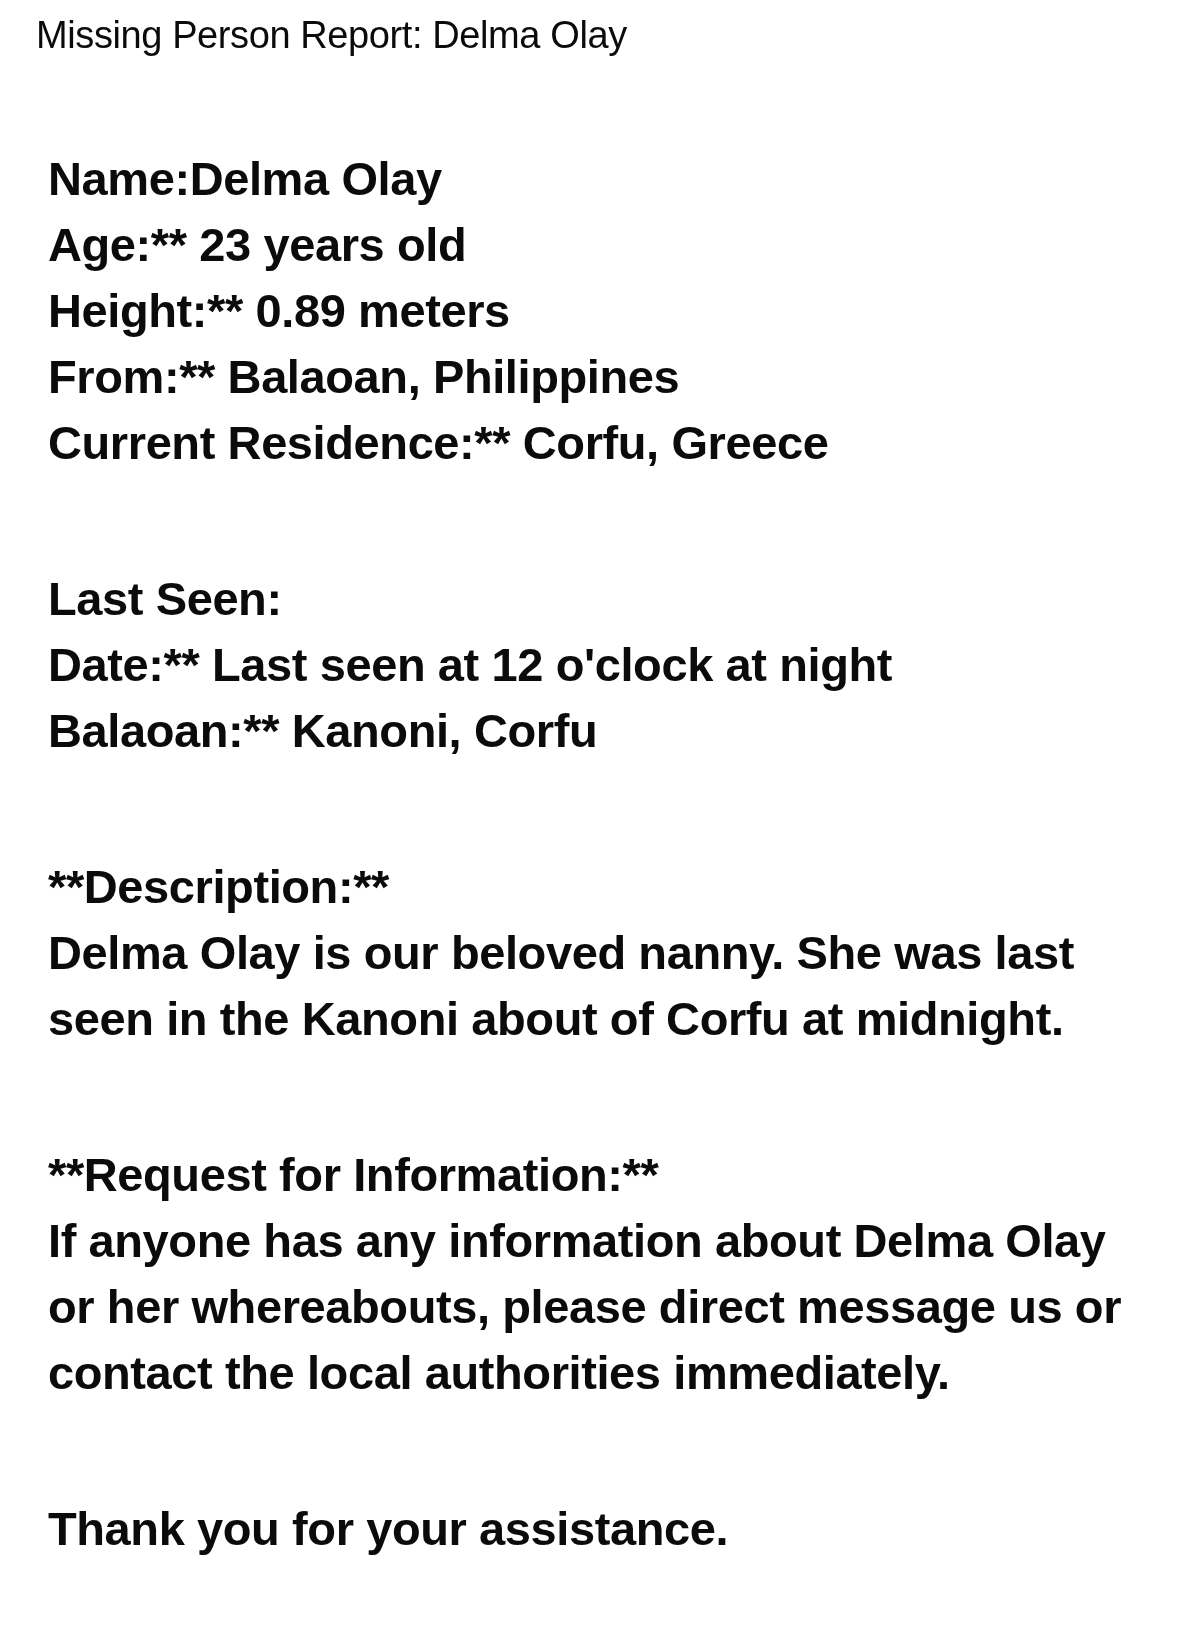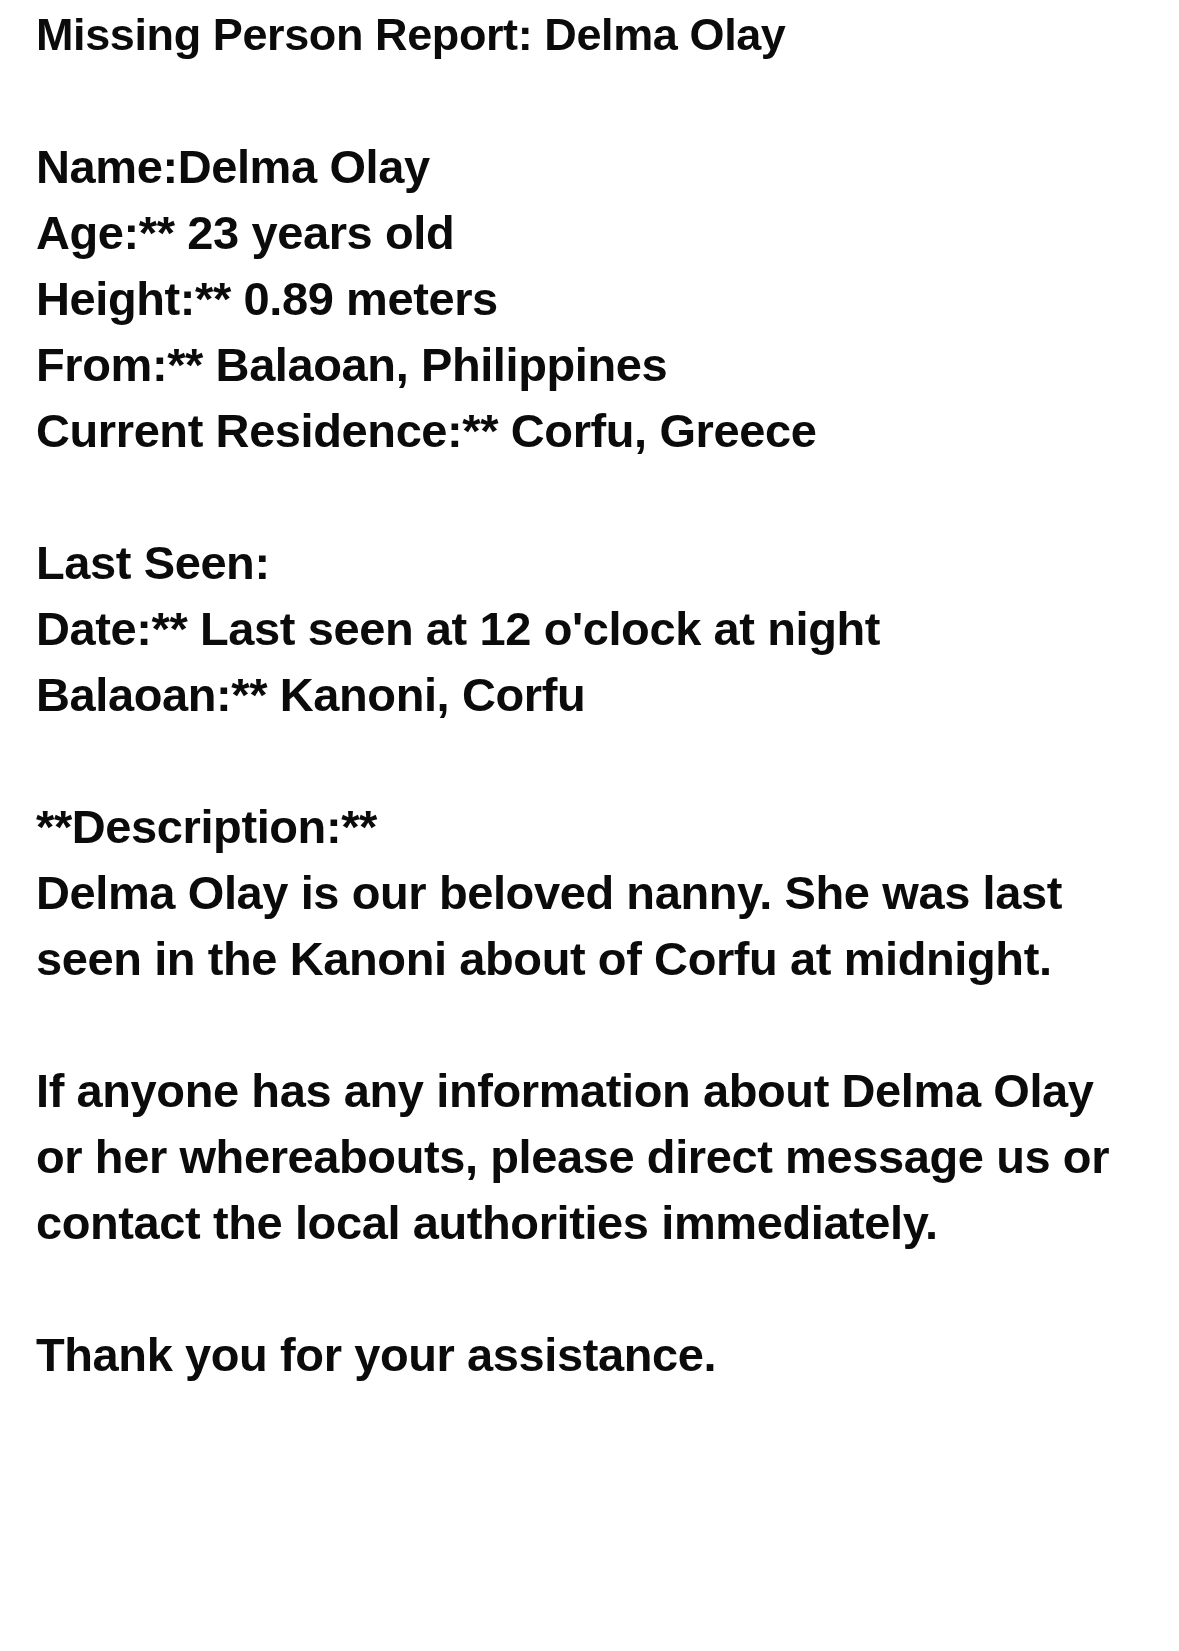--- a/index.html
+++ b/index.html
@@ -26,30 +26,30 @@
   }
   .line {
     font-size: 47px;
     font-weight: 700;
     line-height: 66px;
     letter-spacing: -0.4px;
     white-space: pre-wrap;
     word-wrap: break-word;
   }
   .title {
-    font-size: 45px;
-    font-weight: 700;
+    font-size: 38px;
+    font-weight: 400;
     line-height: 66px;
     letter-spacing: -0.4px;
   }
   .blank {
     height: 66px;
   }
   .block {
-    margin: 0;
+    margin: 12px;
     padding: 0;
   }
 </style>
 </head>
 <body>
 
 <div class="page">
   <div class="doc">
     <div class="title">Missing Person Report: Delma Olay</div>
     <div id="blocks">
@@ -67,20 +67,21 @@
           <div class="line">Date:** Last seen at 12 o'clock at night</div>
           <div class="line">Balaoan:** Kanoni, Corfu</div>
         </div>
         <div class="blank"></div>
         <div class="block">
           <div class="line">**Description:**</div>
           <div class="line">Delma Olay is our beloved nanny. She was last seen in the Kanoni about of Corfu at midnight.</div>
         </div>
         <div class="blank"></div>
         <div class="block">
+          <div class="line">**Request for Information:**</div>
           <div class="line">If anyone has any information about Delma Olay or her whereabouts, please direct message us or contact the local authorities immediately.</div>
         </div>
         <div class="blank"></div>
         <div class="block">
           <div class="line">Thank you for your assistance.</div>
         </div>
       </div>
   </div>
 </div>
 

